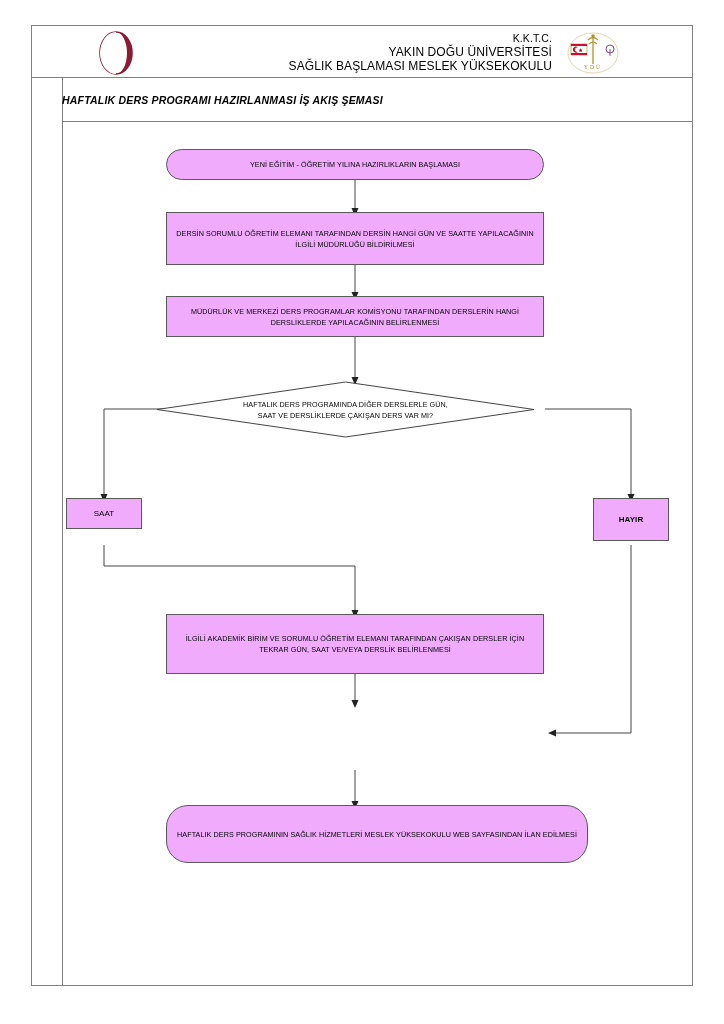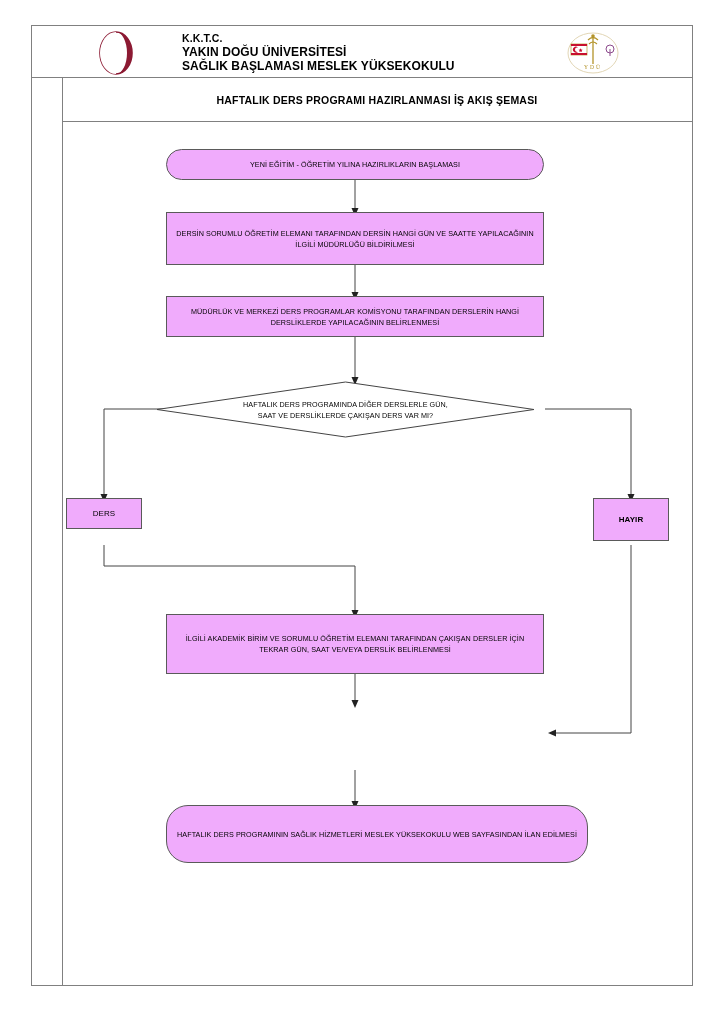--- a/index.html
+++ b/index.html
@@ -51,22 +51,22 @@
     top: 4px;
     width: 60px;
     height: 46px;
   }
 
   #header-title {
     position: absolute;
     left: 150px;
     top: 5px;
     width: 370px;
-    text-align: left;
-    font-weight: bold;
+    text-align: right;
+    font-weight: normal;
     font-size: 11.5px;
     line-height: 14px;
     letter-spacing: 0.1px;
   }
   #header-title .l1 { font-size: 10.5px; }
   #header-title .l2 { font-size: 12px; }
   #header-title .l3 { font-size: 12px; }
 
   
   #inner-frame {
@@ -83,21 +83,21 @@
   #subtitle-row {
     position: absolute;
     left: 30px;
     top: 52px;
     right: 0px;
     height: 44px;
     border-bottom: 1px solid #808080;
     box-sizing: border-box;
     display: flex;
     align-items: center;
-    justify-content: center;
+    font-style: italic;
   }
   #subtitle-row .txt {
     font-weight: bold;
     font-size: 10.5px;
     letter-spacing: 0.2px;
   }
 
   
   #flow {
     position: absolute;
@@ -265,21 +265,21 @@
     </div>
 
     <div class="node n-diamond" style="left:124px; top:355px; width:379px; height:57px;">
       <svg viewBox="0 0 379 57" preserveAspectRatio="none">
         <polygon points="189.5,1 378,28.5 189.5,56 1,28.5" fill="#ffffff" stroke="#444" stroke-width="1" vector-effect="non-scaling-stroke"></polygon>
       </svg>
       <span class="dia-text">HAFTALIK DERS PROGRAMINDA DİĞER DERSLERLE GÜN, SAAT VE DERSLİKLERDE ÇAKIŞAN DERS VAR MI?</span>
     </div>
 
     <div class="node n-small n-rect" style="left:34px; top:472px; width:76px; height:31px;">
-      <span>DERS</span>
+      <span>SAAT</span>
     </div>
 
     <div class="node n-small n-rect" style="left:561px; top:472px; width:76px; height:43px;font-weight:bold;">
       <span>HAYIR</span>
     </div>
 
     <div class="node n-rect" style="left:134px; top:588px; width:378px; height:60px;">
       <span>İLGİLİ AKADEMİK BİRİM VE SORUMLU ÖĞRETİM ELEMANI TARAFINDAN ÇAKIŞAN DERSLER İÇİN TEKRAR GÜN, SAAT VE/VEYA DERSLİK BELİRLENMESİ</span>
     </div>
 

